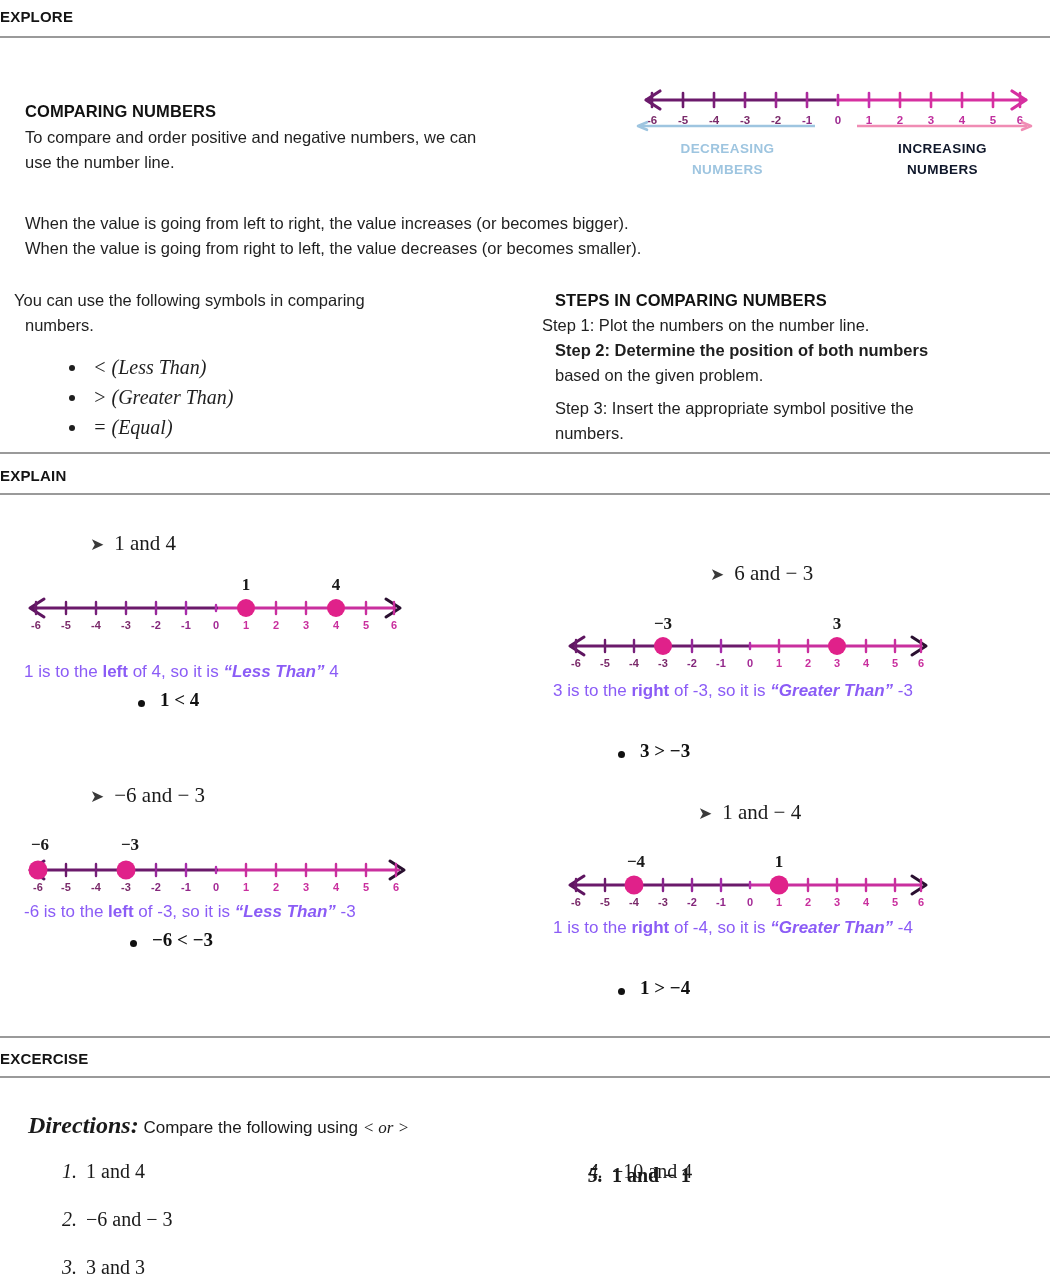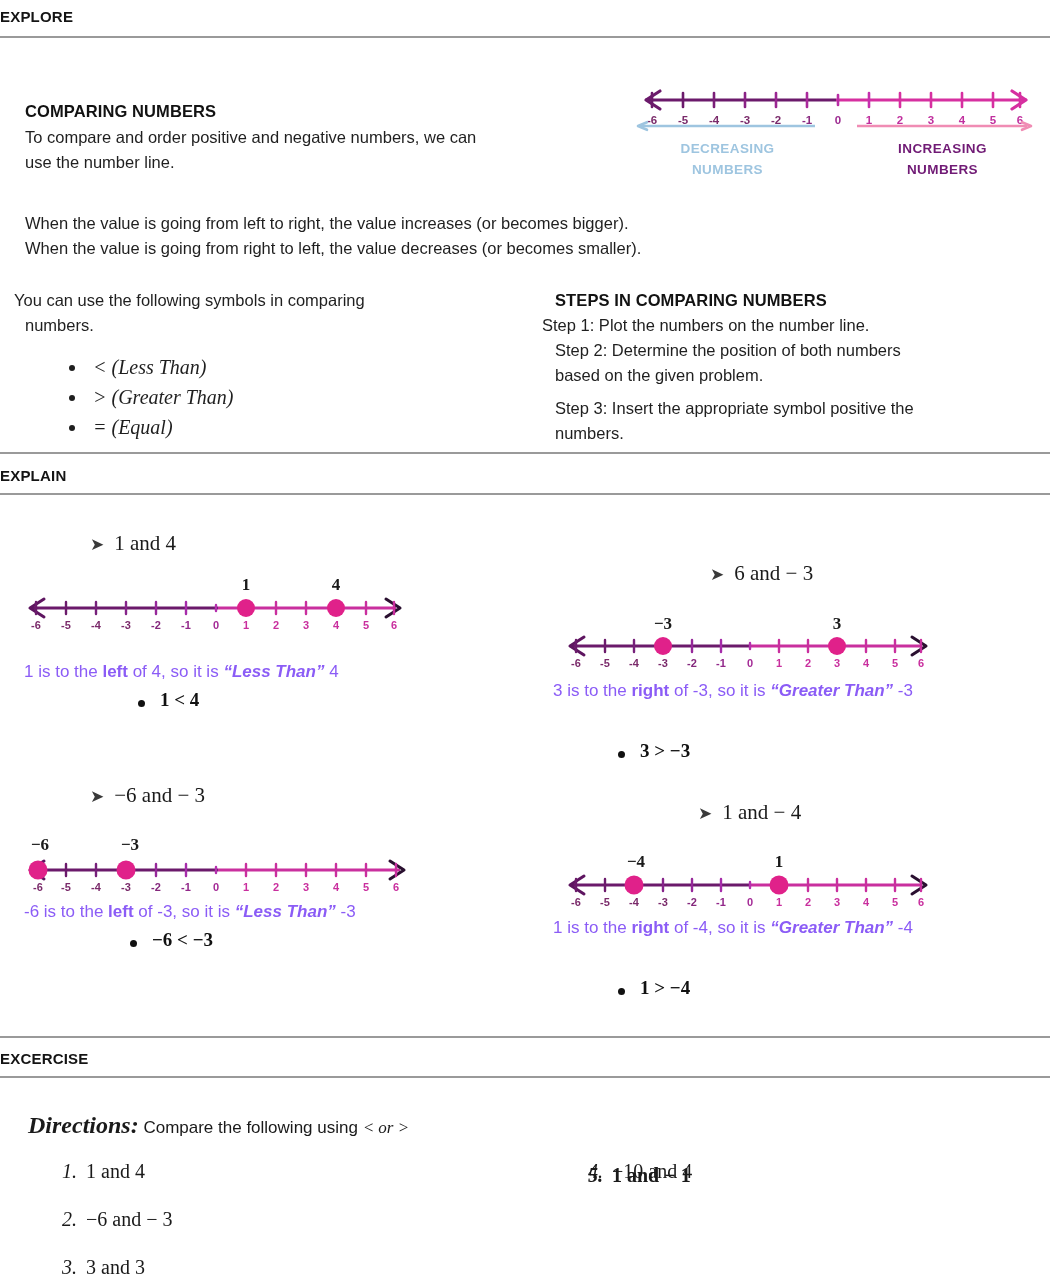--- a/index.html
+++ b/index.html
@@ -227,39 +227,39 @@
   <svg width="178" height="12" viewBox="0 0 178 12">
     <line x1="2" y1="6" x2="172" y2="6" stroke="#f08cb4" stroke-width="2.6"></line>
     <path d="M176 6 L167 2.2 M176 6 L167 9.8" stroke="#f08cb4" stroke-width="2.6" fill="none" stroke-linecap="round"></path>
   </svg>
 </div>
 
 <div class="legend-label" style="left:640px; top:138px; width:175px; color:#9ec5e0;">
   <div>DECREASING</div>
   <div>NUMBERS</div>
 </div>
-<div class="legend-label" style="left:855px; top:138px; width:175px; color:#701a75;">
+<div class="legend-label" style="left:855px; top:138px; width:175px; color:#0f172a;">
   <div>INCREASING</div>
   <div>NUMBERS</div>
 </div>
 
 <div class="txt" style="left:25px; top:211px; width:1000px;">When the value is going from left to right, the value increases (or becomes bigger).</div>
 <div class="txt" style="left:25px; top:236px; width:1000px;">When the value is going from right to left, the value decreases (or becomes smaller).</div>
 
 <div class="txt" style="left:14px; top:288px; width:470px;">You can use the following symbols in comparing</div>
 <div class="txt" style="left:25px; top:313px; width:470px;">numbers.</div>
 <ul class="bl" style="position:absolute; left:45px; top:340px;">
   <li>&lt; (Less Than)</li>
   <li>&gt; (Greater Than)</li>
   <li>= (Equal)</li>
 </ul>
 
 <div class="head" style="left:555px; top:288px;">STEPS IN COMPARING NUMBERS</div>
 <div class="txt" style="left:542px; top:313px; width:480px;">Step 1: Plot the numbers on the number line.</div>
-<div class="txt" style="left:555px; top:338px; width:480px;">Step 2: Determine the position of both numbers</div>
+<div class="txt" style="left:555px; top:338px; width:480px;font-weight:bold;">Step 2: Determine the position of both numbers</div>
 <div class="txt" style="left:555px; top:363px; width:480px;">based on the given problem.</div>
 <div class="txt" style="left:555px; top:396px; width:480px;">Step 3: Insert the appropriate symbol positive the</div>
 <div class="txt" style="left:555px; top:421px; width:480px;">numbers.</div>
 
 <div class="rule" style="top:452px;"></div>
 <div class="band" style="top:467px;">
   <span class="band-label">EXPLAIN</span>
 </div>
 <div class="rule" style="top:493px;"></div>
 

